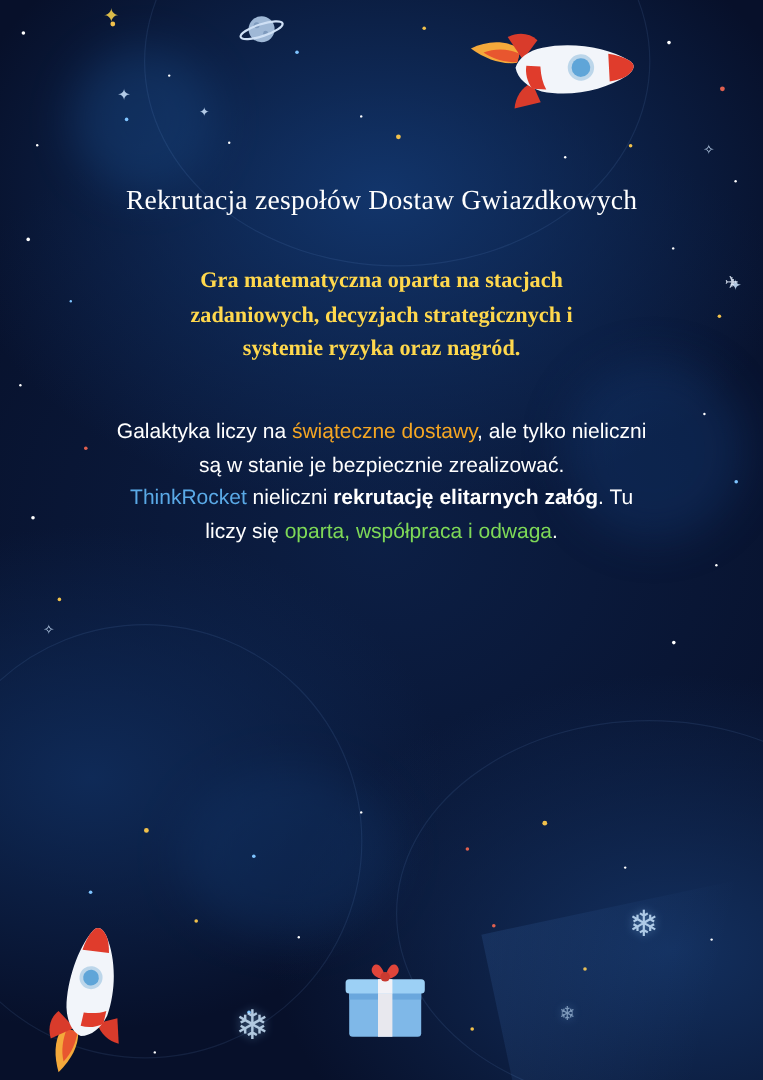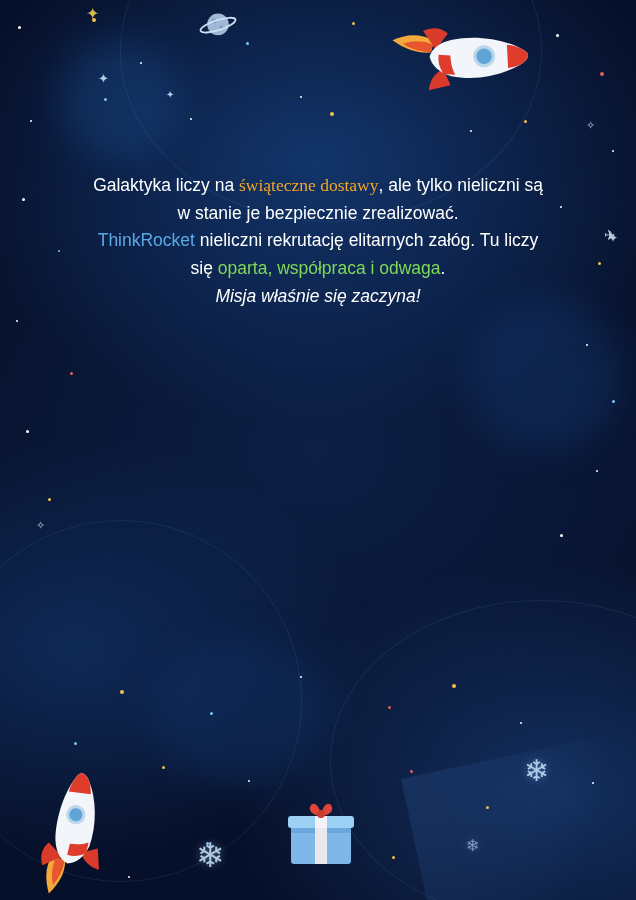--- a/index.html
+++ b/index.html
@@ -100,24 +100,24 @@
     max-width: 380px;
   }
   .body-text {
     color: #ffffff;
     font-size: 17.5px;
     line-height: 1.58;
     margin: 40px auto 0 auto;
     max-width: 450px;
   }
   .body-text p { margin: 0; }
-  .hl-gold { color: #f5a623; font-family: Liberation Serif, serif; }
+  .hl-gold { color: #f5a623; }
   .hl-blue { color: #5aa9e6; }
   .hl-green { color: #7ed957; }
-  .bold { font-weight: normal; }
+  .bold { font-weight: bold; }
   .italic { font-style: italic; }
 
   
   .footer {
     position: absolute;
     right: 16px;
     bottom: 14px;
     text-align: center;
     color: #cdd9ee;
     font-size: 9px;
@@ -291,29 +291,30 @@
 
   <div class="snowflake" style="left:196px; top:838px; font-size:34px;">❄</div>
   <div class="snowflake" style="left:524px; top:756px; font-size:30px;">❄</div>
   <div class="snowflake" style="left:466px; top:838px; font-size:16px; opacity:.6;">❄</div>
 
   <div class="beam"></div>
 
   <div class="content">
 
 
-
+    <div class="subtitle">Rekrutacja zespołów Dostaw Gwiazdkowych</div>
+
+    <div class="lead">Gra matematyczna oparta na stacjach zadaniowych, decyzjach strategicznych i systemie ryzyka oraz nagród.</div>
 
     <div class="body-text">
       <p>
         <span>Galaktyka liczy na </span><span class="hl-gold">świąteczne dostawy</span><span>, ale tylko nieliczni są w stanie je bezpiecznie zrealizować.</span>
       </p>
       <p>
         <span class="hl-blue">ThinkRocket</span><span> nieliczni </span><span class="bold">rekrutację elitarnych załóg</span><span>. Tu liczy się </span><span class="hl-green">oparta, współpraca i odwaga</span><span>.</span>
       </p>
-      <p class="italic bold">Misja właśnie się zaczyna!</p>
     </div>
   </div>
 
   <div class="footer">
   </div>
 
 </div>
 
 </body></html>

